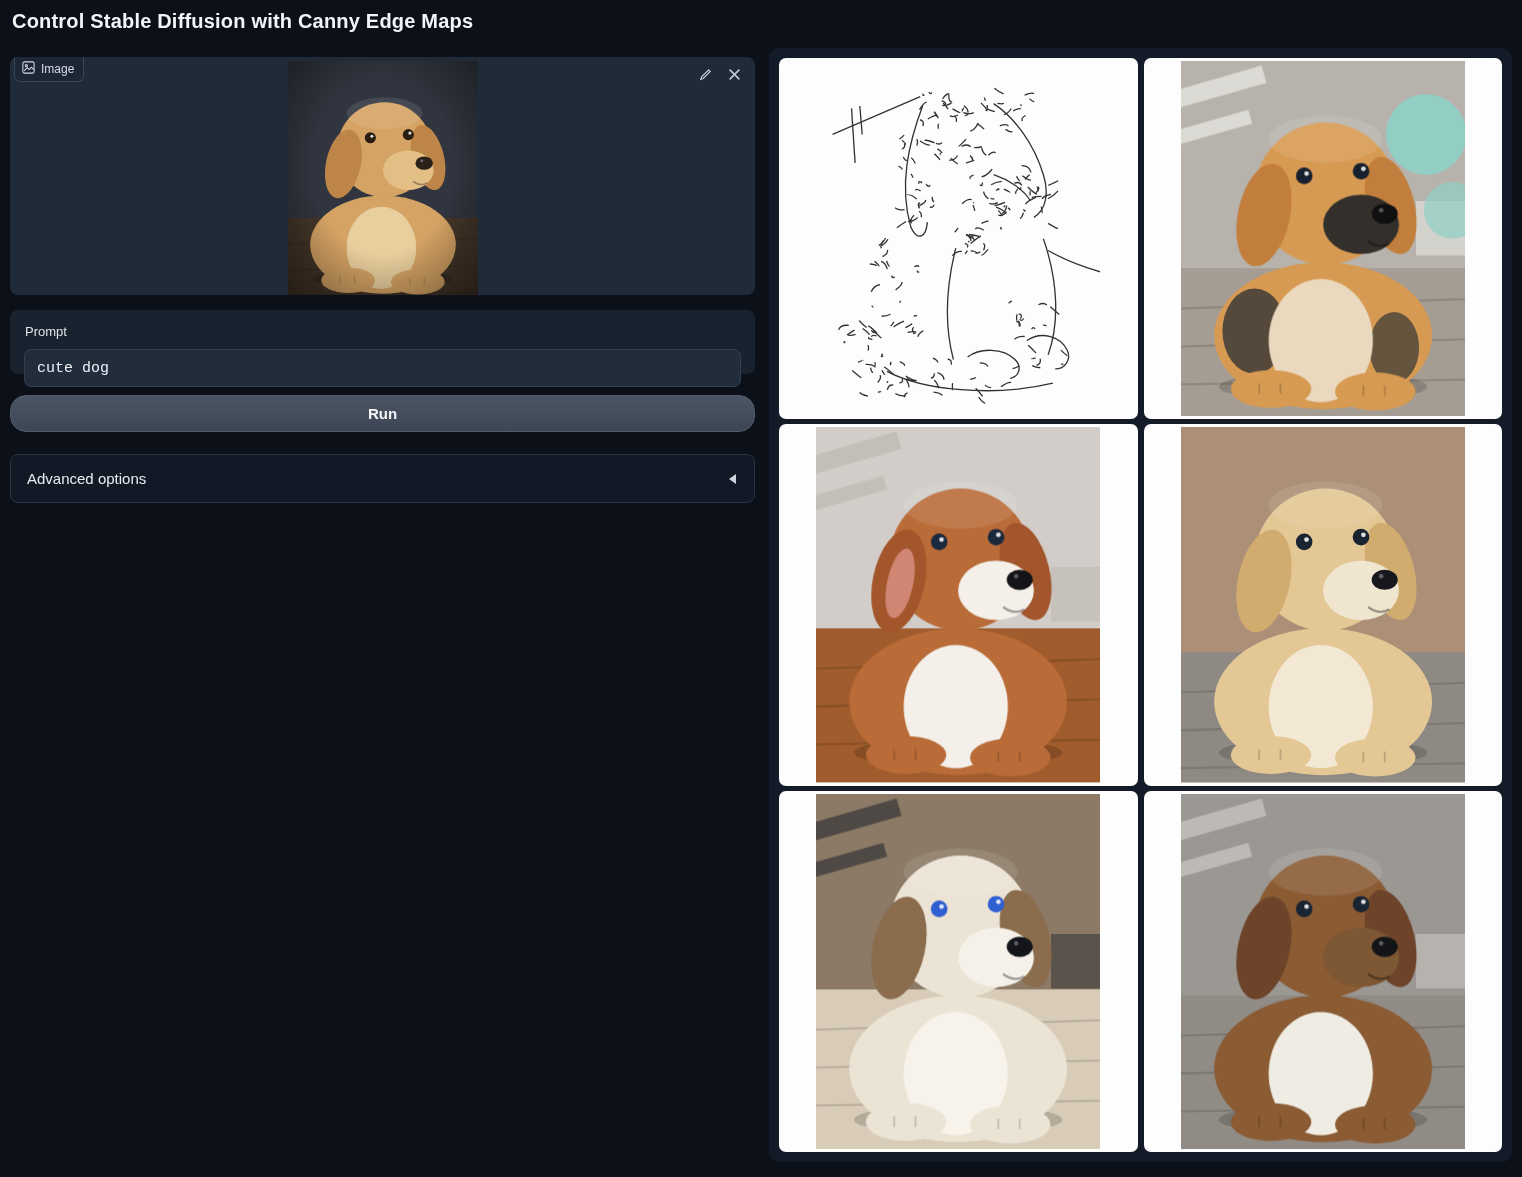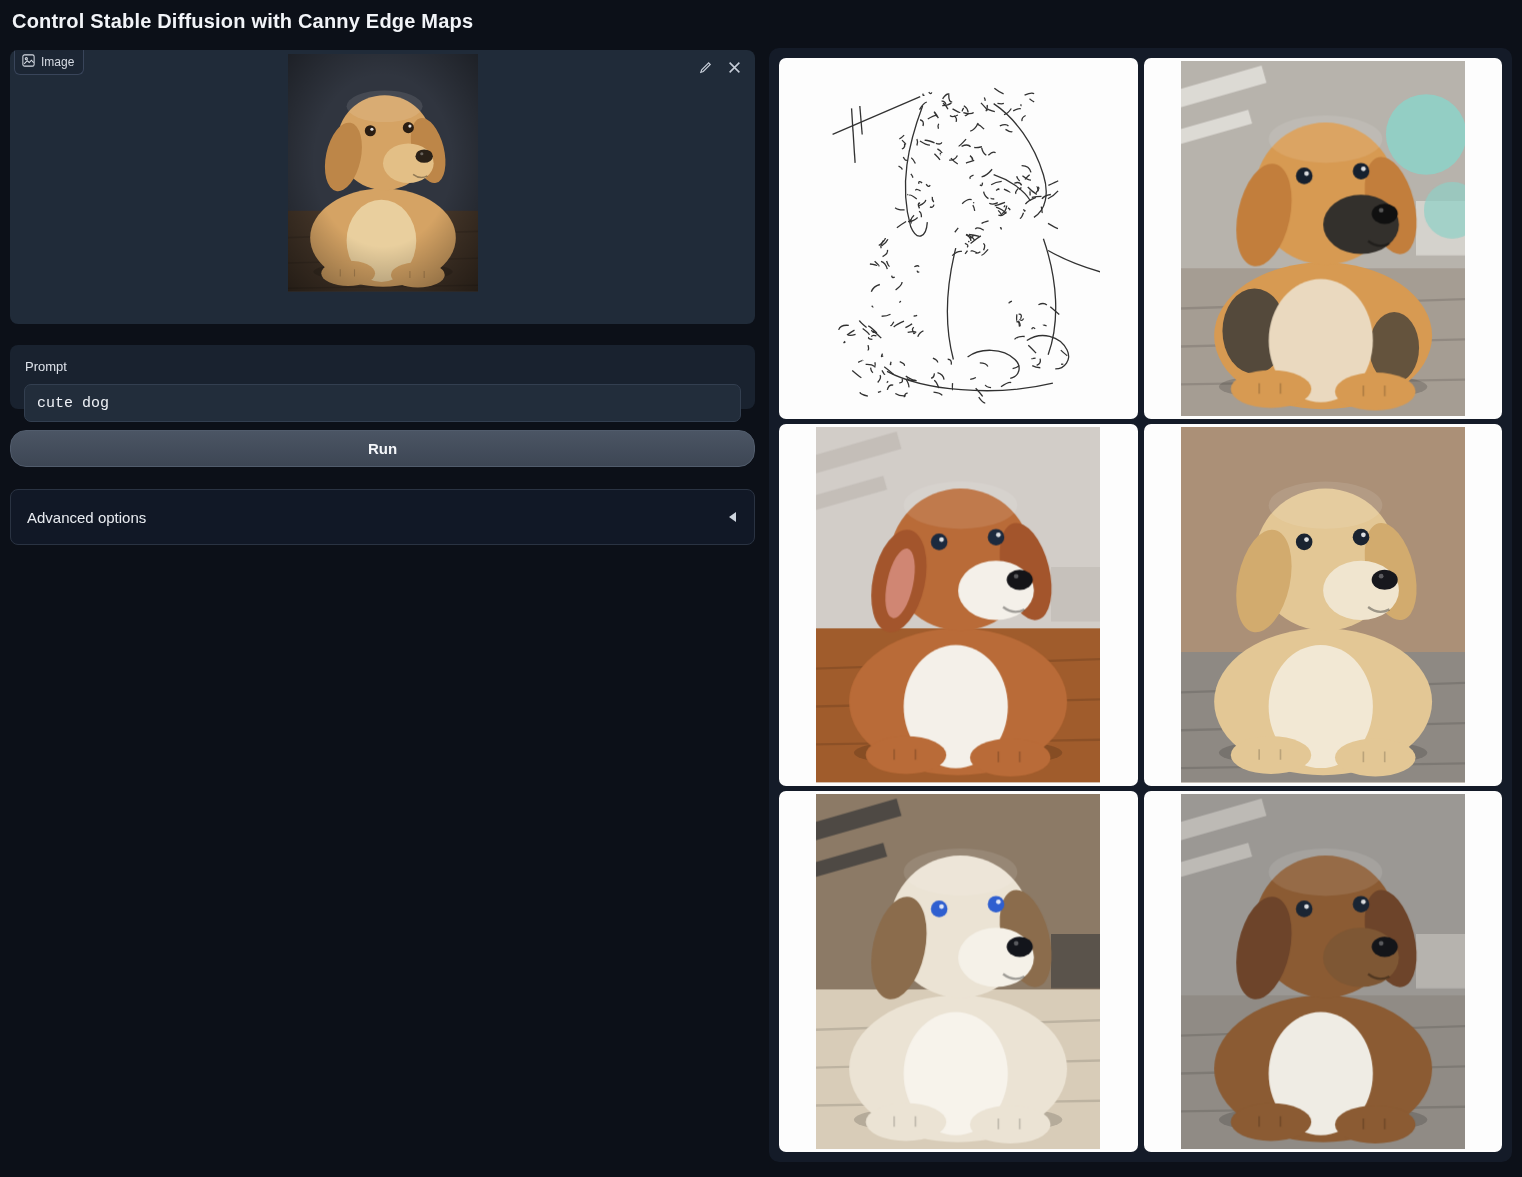--- a/index.html
+++ b/index.html
@@ -13,21 +13,21 @@
   }
   h1.title {
     font-size:20px; font-weight:700; color:#f2f4f8;
     letter-spacing:.2px; margin:0 0 14px 2px; line-height:26px;
   }
   .columns { display:flex; gap:14px; align-items:flex-start; }
   .left-col { width:745px; flex:none; }
 
   
   .image-block {
-    position:relative; height:274px; margin-top:2px;
+    position:relative; height:238px; margin-top:9px;
     background:#202b39; border-radius:8px; overflow:hidden;
   }
   .image-tab {
     position:absolute; top:0; left:4px; z-index:3;
     display:flex; align-items:center; gap:6px;
     padding:4px 9px 4px 7px; font-size:12px; color:#d6dbe3;
     background:#1c2634; border:1px solid #39455a;
     border-top:none; border-radius:0 0 6px 6px;
   }
   .image-actions {
@@ -39,21 +39,21 @@
     background:transparent; border:none; color:#c6cdd8; cursor:pointer; padding:0;
   }
   .input-photo {
     position:absolute; top:4px; left:50%; transform:translateX(-50%);
     width:190px; height:230px; z-index:1;
   }
   .input-photo svg { display:block; }
 
   
   .prompt-block {
-    margin-top:21px; height:64px; padding:12px 14px;
+    margin-top:15px; height:64px; padding:12px 14px;
     background:#19222f; border-radius:8px;
   }
   .prompt-label { display:block; font-size:13px; color:#dde2ea; margin:2px 0 10px 1px; }
   .prompt-input {
     width:100%; height:38px; padding:0 12px;
     background:#222d3b; border:1px solid #333f50; border-radius:7px;
     color:#eef1f6; font-size:15px; font-family:Liberation Mono, monospace;
     outline:none;
   }
 
@@ -61,21 +61,21 @@
   .run-btn {
     margin-top:21px; width:100%; height:37px;
     background:linear-gradient(180deg,#4b5564,#3d4654);
     border:1px solid #515c6c; border-radius:16px;
     color:#f4f6f9; font-size:15px; font-weight:700;
     font-family:"Liberation Sans", sans-serif; cursor:pointer;
   }
 
   
   .accordion {
-    margin-top:22px; height:56px; padding:0 16px;
+    margin-top:22px; height:49px; padding:0 16px;
     background:#111826; border:1px solid #2a3342; border-radius:8px;
     display:flex; align-items:center; justify-content:space-between;
     font-size:15px; color:#e9ecf1; cursor:pointer;
   }
   .accordion .arrow { display:flex; align-items:center; color:#cdd4dd; }
 
   
   .gallery {
     flex:1; height:1114px; padding:10px;
     background:#141b28; border-radius:10px;

